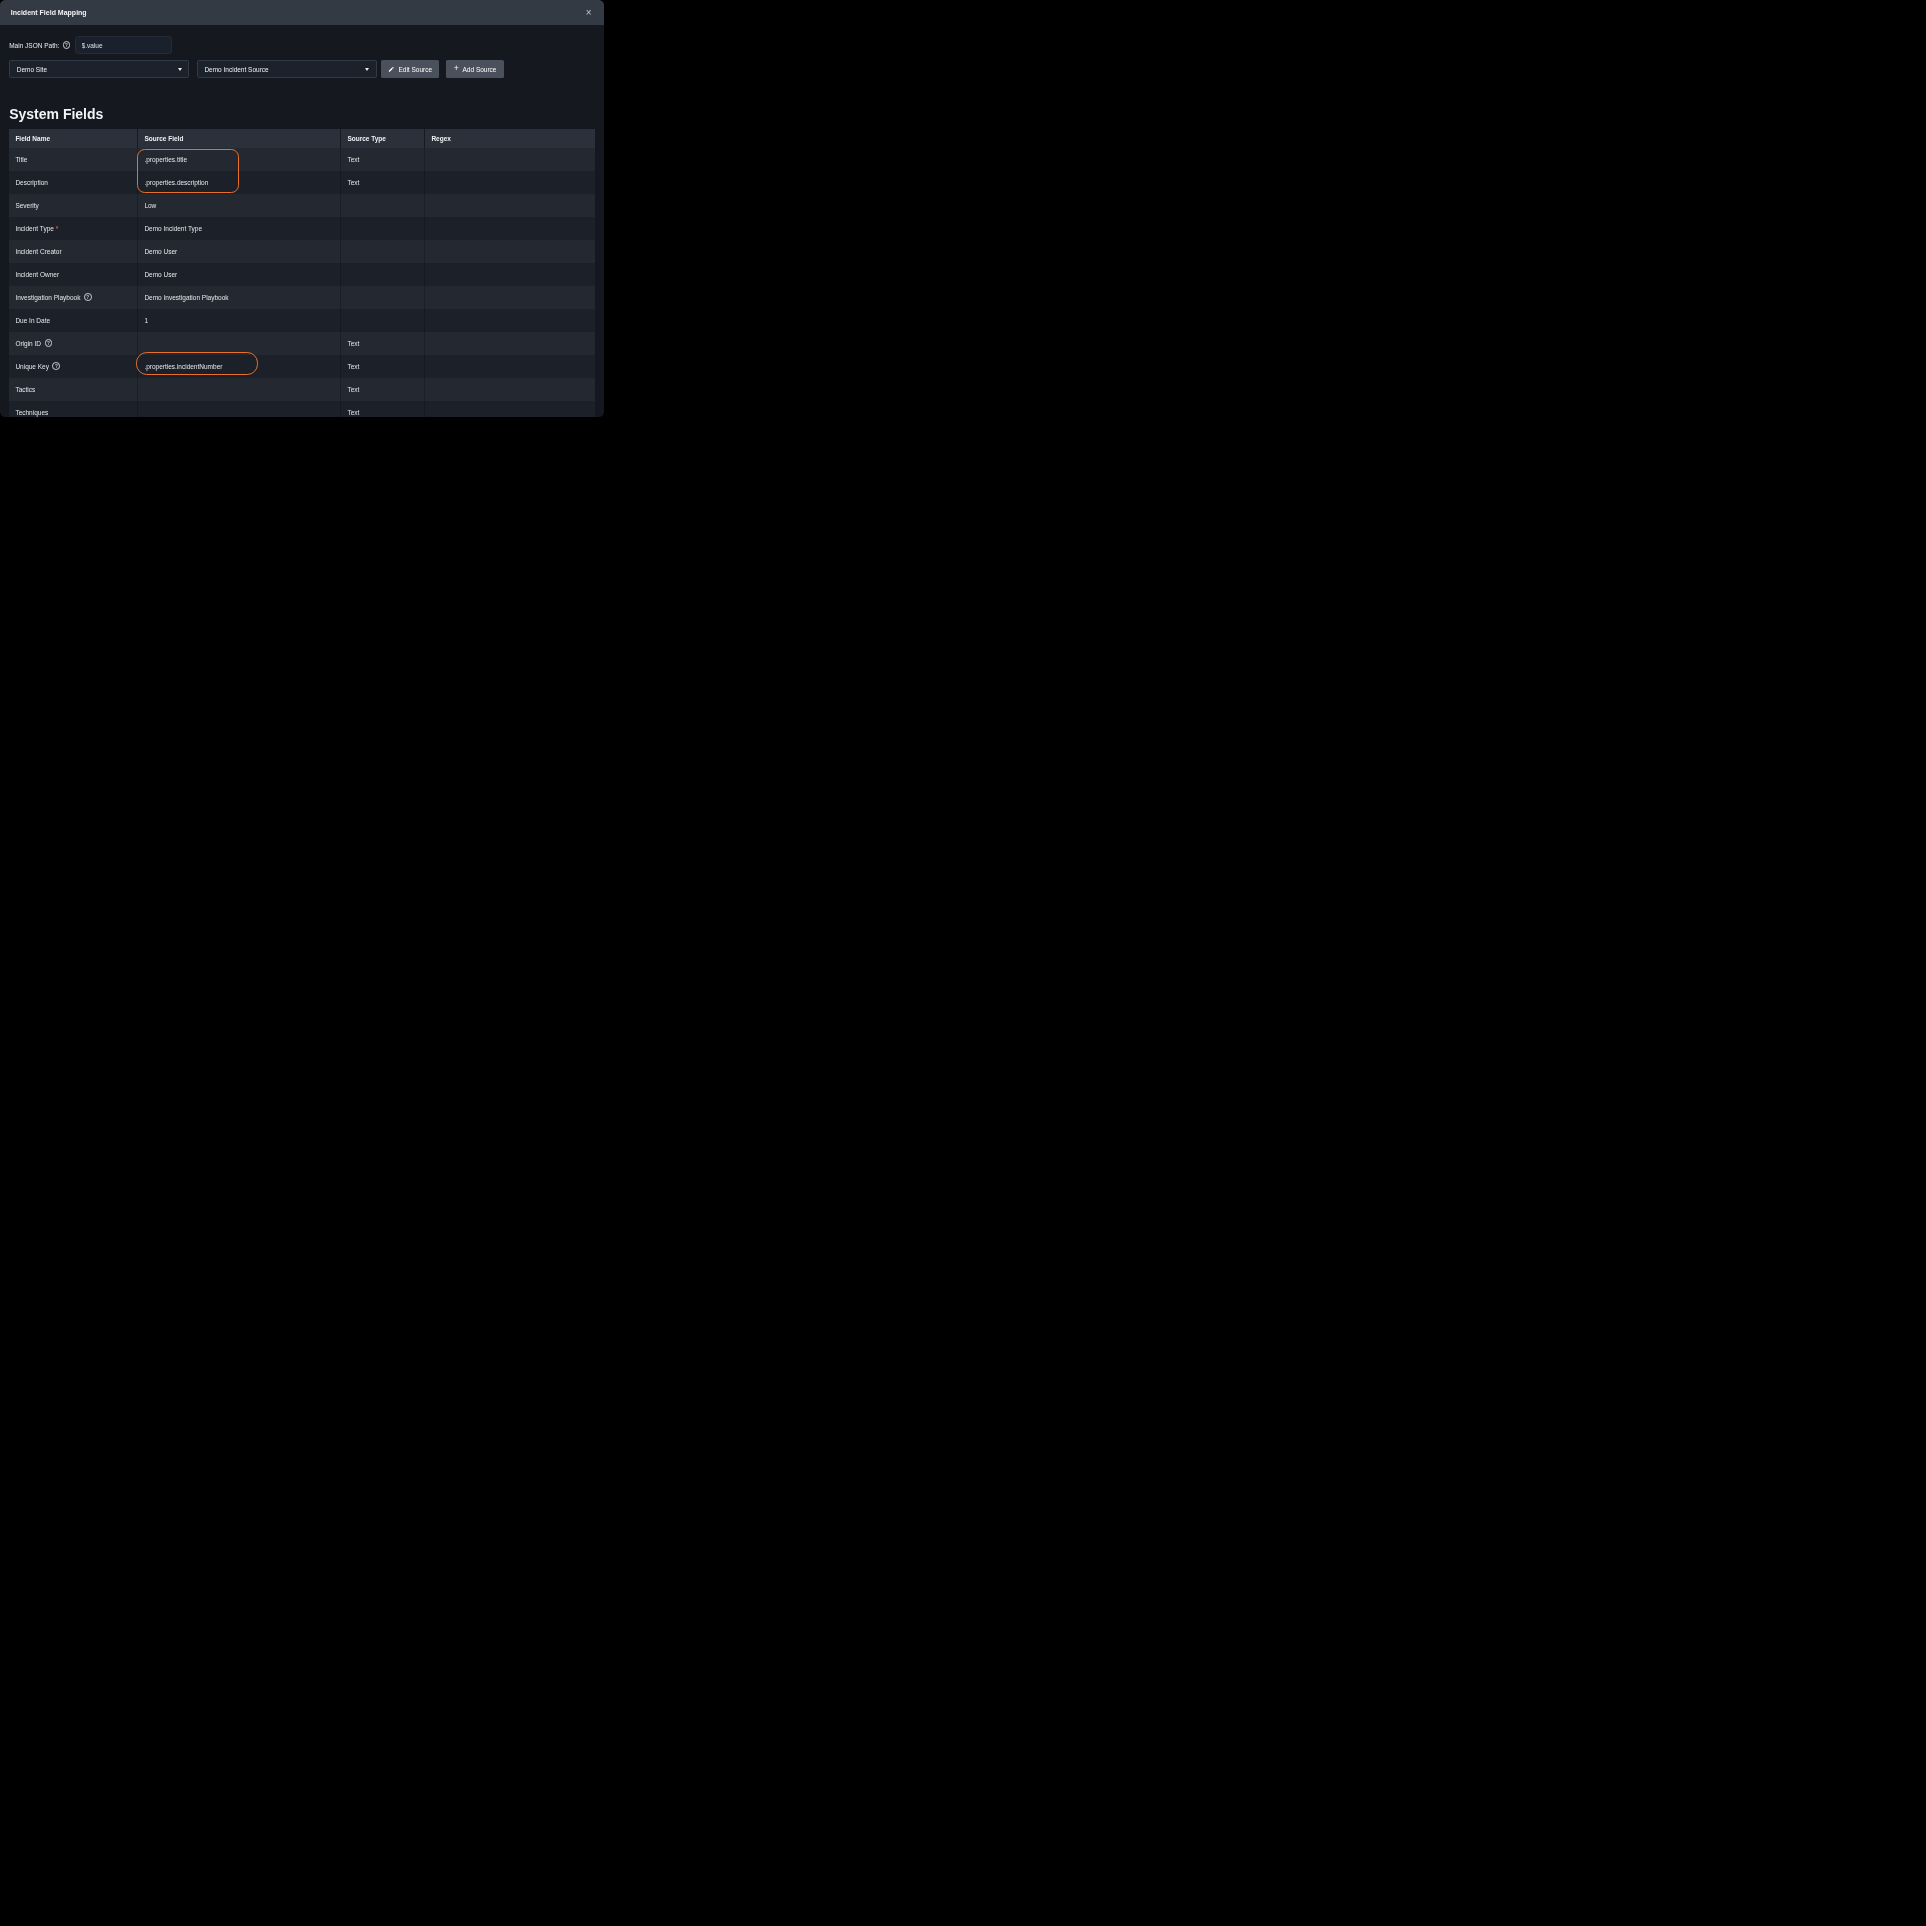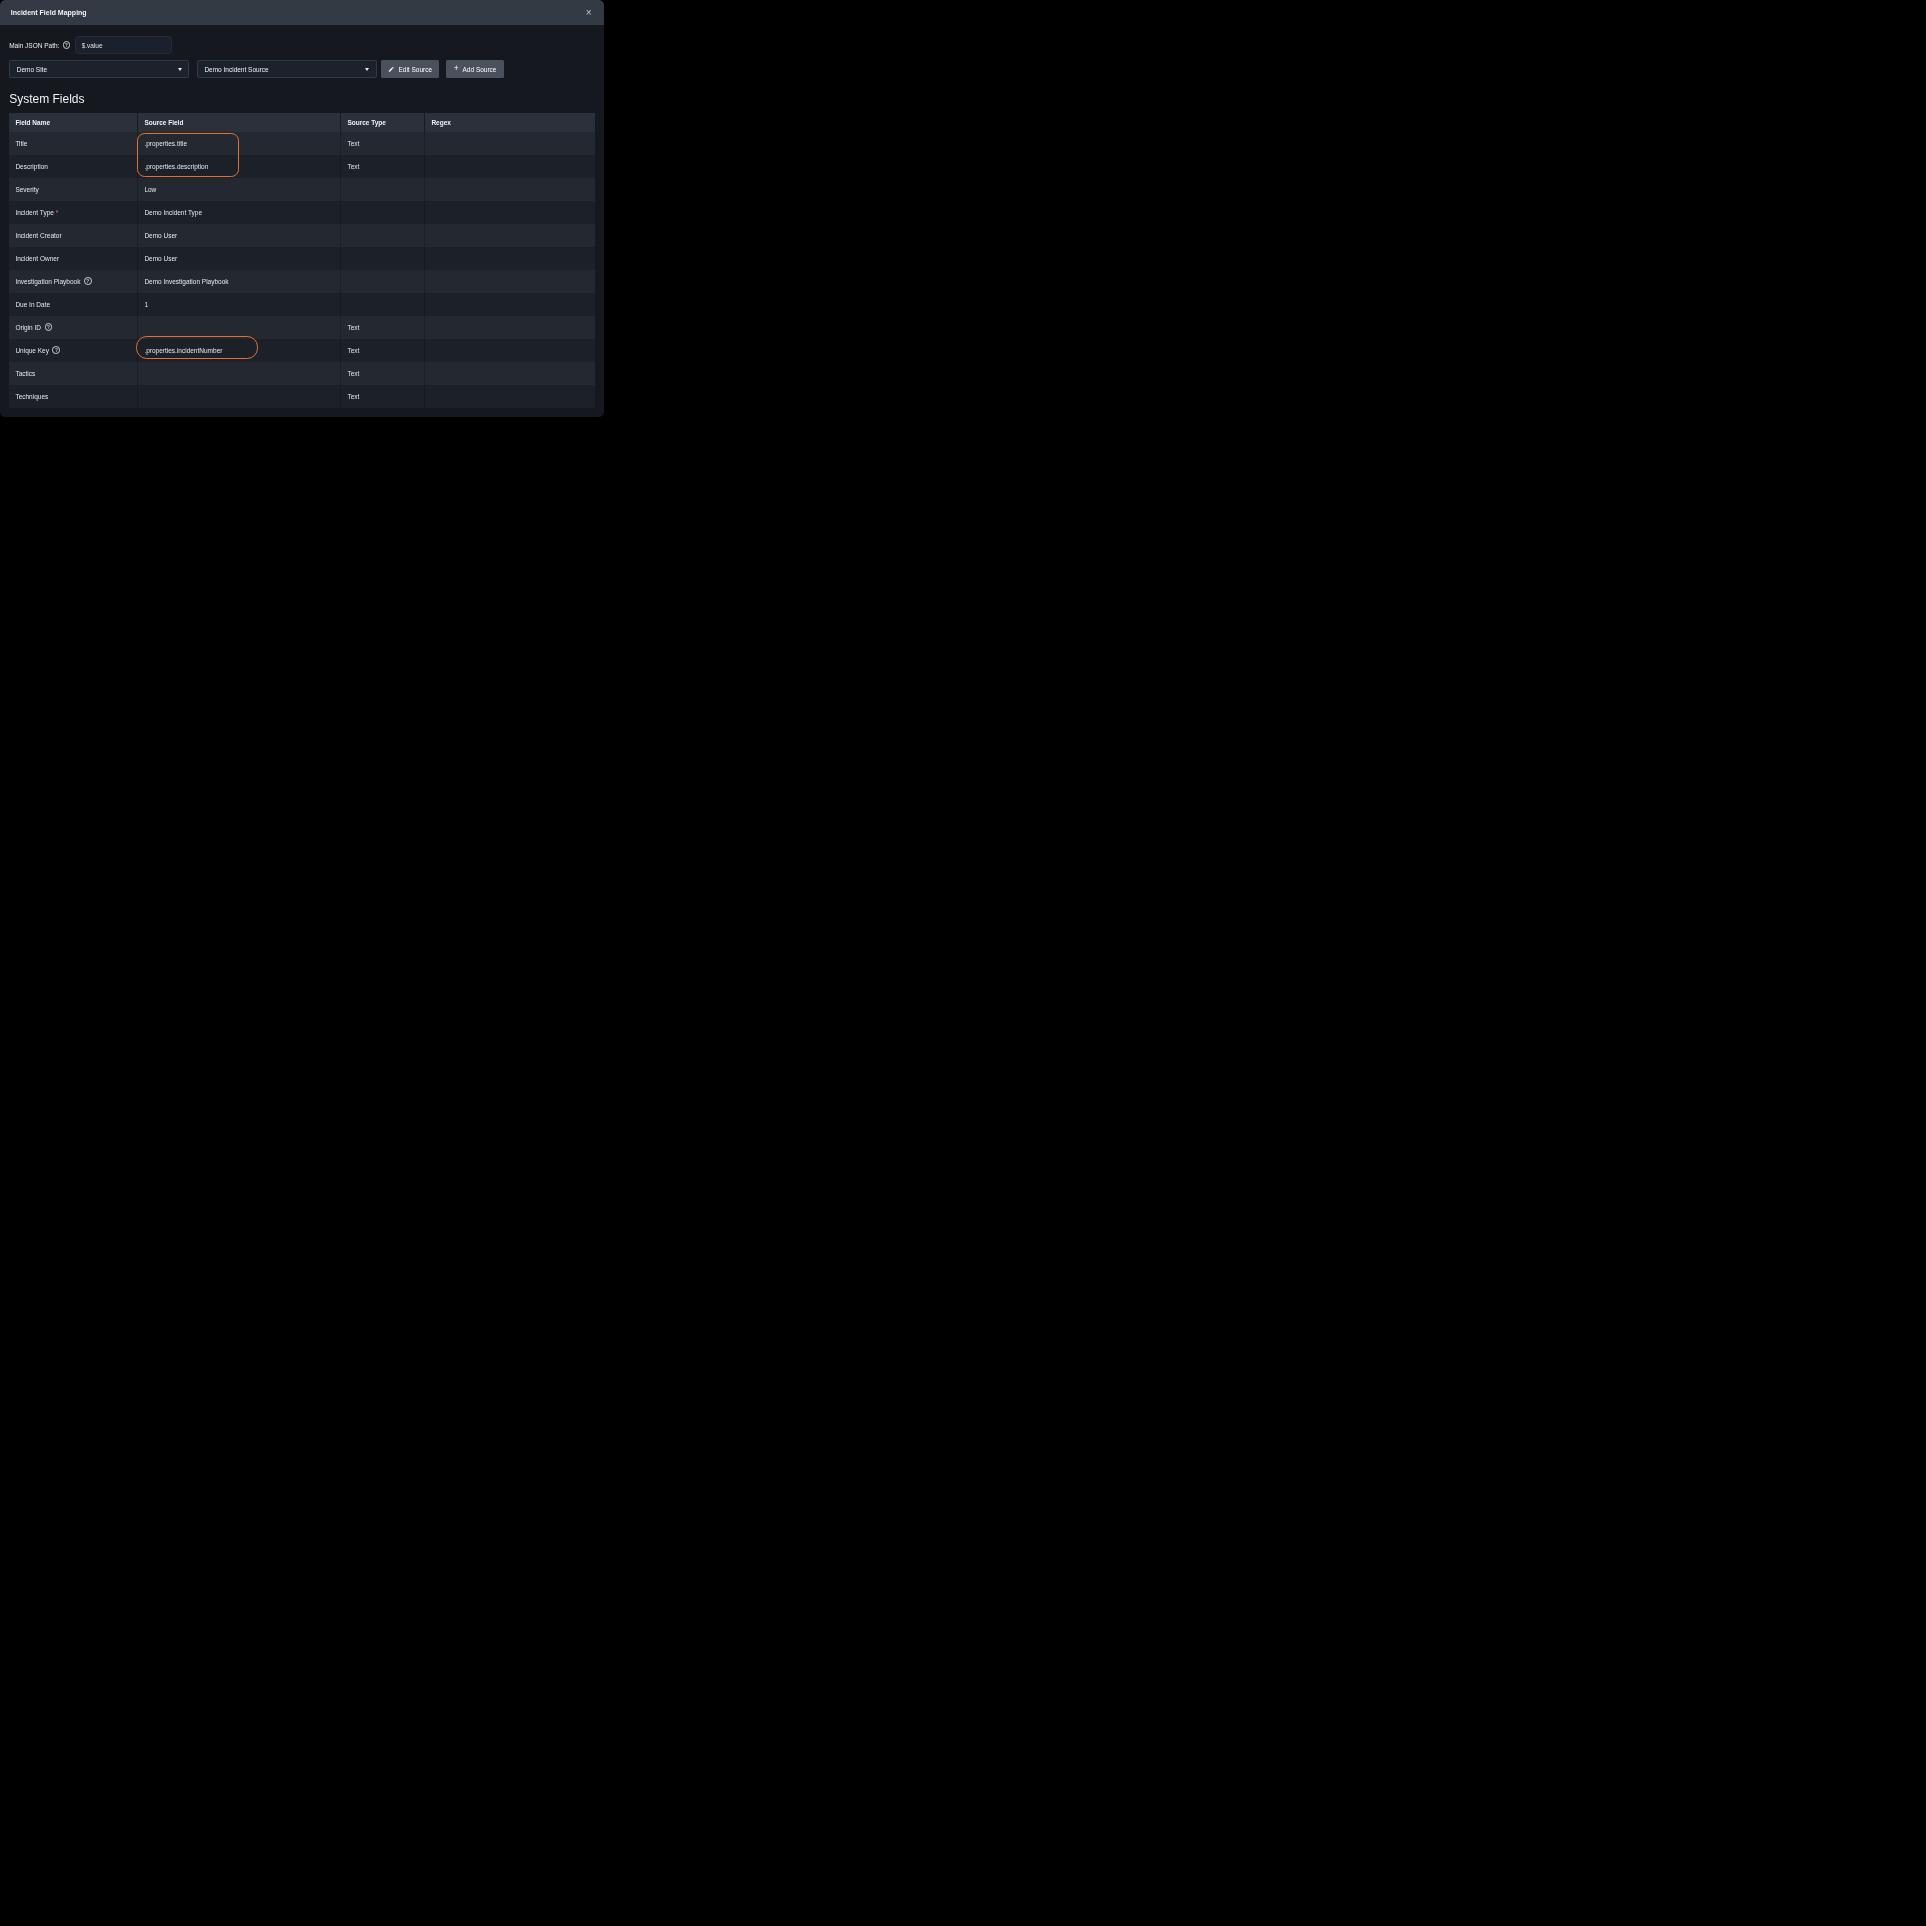--- a/index.html
+++ b/index.html
@@ -46,21 +46,21 @@
   }
   .btn {
     height:17.3px; background:#4a515c; border:none; border-radius:1.5px;
     display:flex; align-items:center; gap:3.9px; padding:0 7.3px; font-size:6.5px;
     color:#ffffff; cursor:pointer; font-family:"Liberation Sans", sans-serif;
   }
   .btn-edit { margin-left:3.9px; }
   .btn-add { margin-left:7px; }
   .plus { font-size:8.5px; font-weight:400; line-height:1; margin-top:-0.8px; }
 
-  .section-title { margin-top:14px; font-size:12px; font-weight:400; color:#f2f4f6; }
+  .section-title { margin-top:28px; font-size:14px; font-weight:700; color:#f2f4f6; }
 
   .table-wrap { position:relative; margin-top:7px; width:586px; }
   .thead {
     display:grid; grid-template-columns:129px 203px 84px 1fr;
     background:#2b313a; height:19px;
   }
   .th {
     display:flex; align-items:center; padding-left:6.2px; font-size:6.5px;
     font-weight:bold; color:#f0f2f5; border-right:0.4px solid #171b21;
   }

